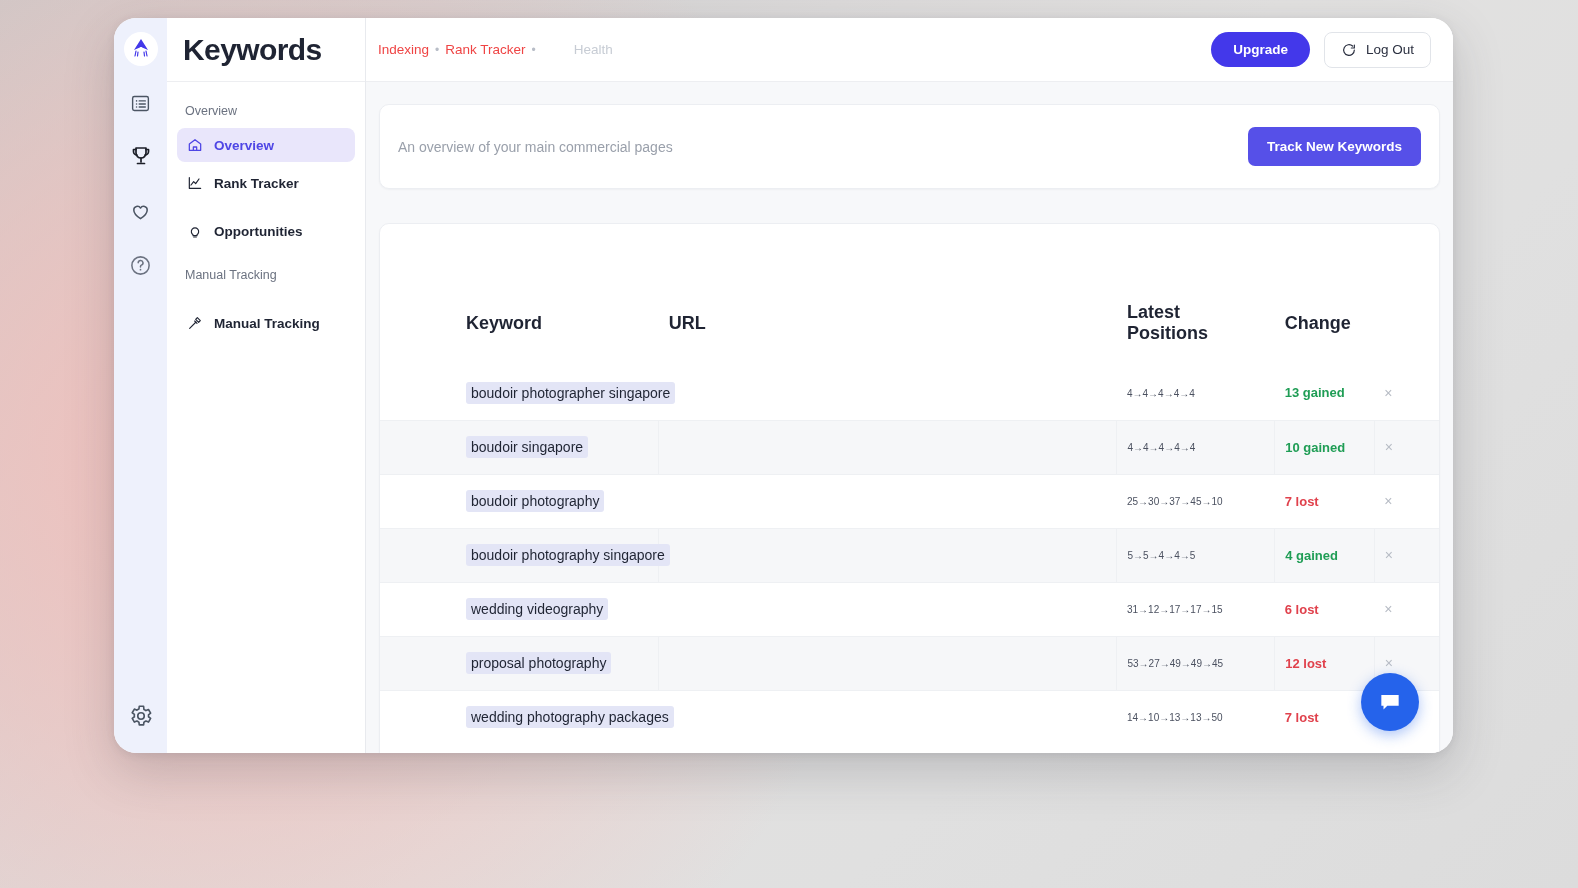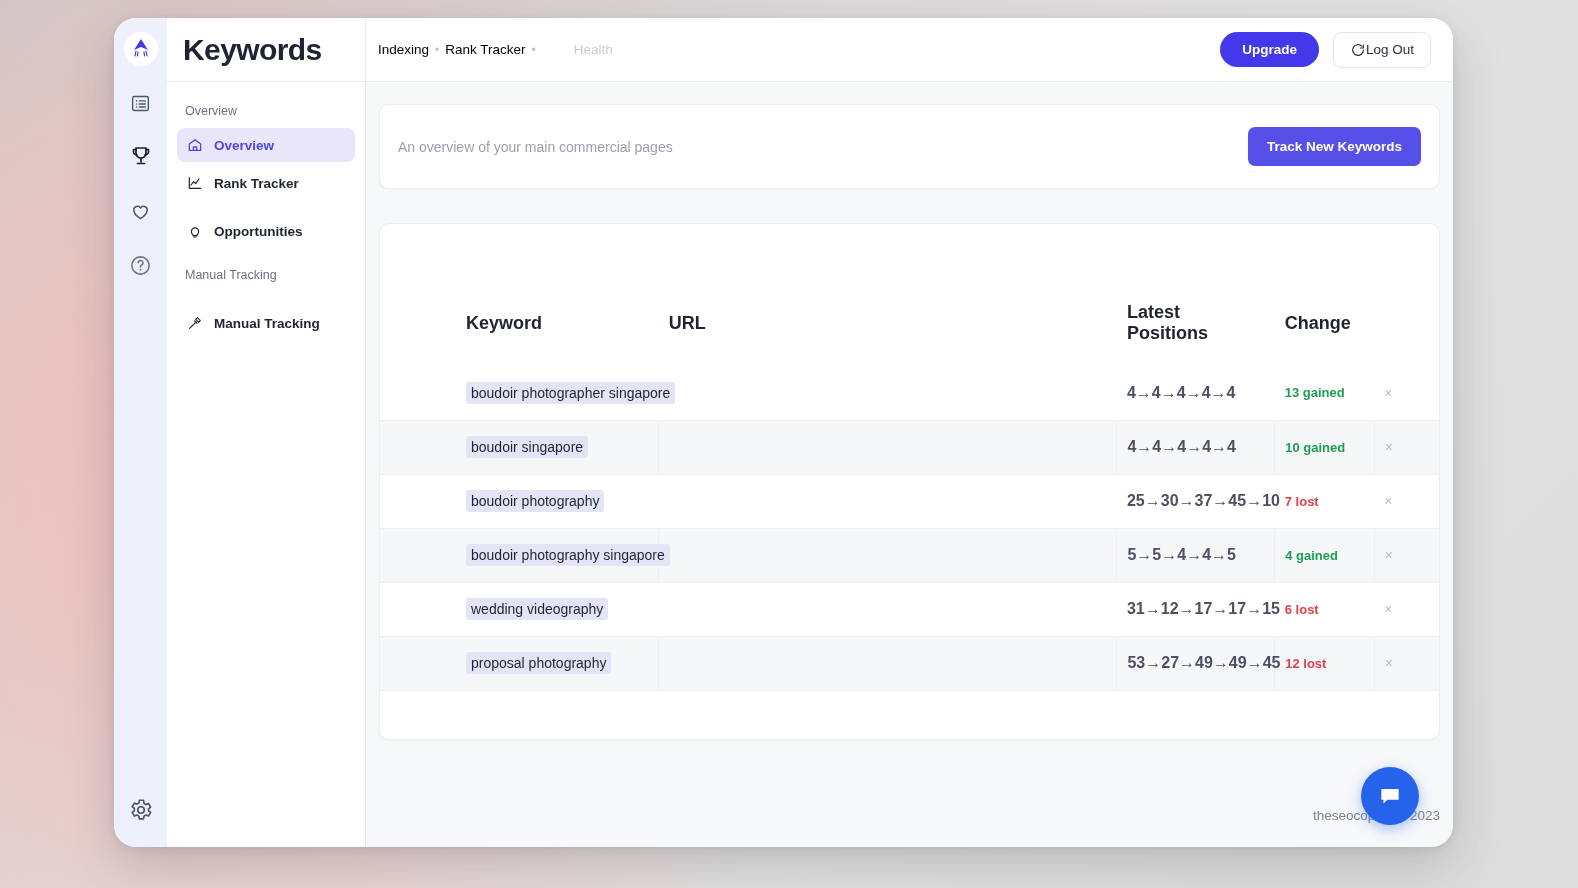--- a/index.html
+++ b/index.html
@@ -16,21 +16,21 @@
       radial-gradient(circle at 14% 52%, rgba(242,190,186,0.95) 0%, rgba(242,190,186,0.55) 22%, rgba(230,225,225,0.0) 46%),
       linear-gradient(135deg, #c9c9c9 0%, #d3d2d2 18%, #dcdada 34%, #e2e1e0 52%, #e0e0e0 70%, #dcdcdc 100%);
   }
 
   
   .app-window {
     position: absolute;
     left: 114px;
     top: 18px;
     width: 1339px;
-    height: 829px;
+    height: 735px;
     border-radius: 22px;
     background: #ffffff;
     box-shadow: 0 18px 50px rgba(60,60,70,0.22), 0 2px 8px rgba(60,60,70,0.10);
     display: flex;
     overflow: hidden;
   }
 
   
   .icon-rail {
     width: 53px;
@@ -130,21 +130,21 @@
     align-items: center;
     padding: 0 22px 0 12px;
   }
   .breadcrumb {
     font-size: 13.5px;
     color: #8a909c;
     display: flex;
     align-items: center;
     gap: 6px;
   }
-  .crumb { color: #000000; cursor: pointer; }
+  .crumb { color: #ef4444; cursor: pointer; }
   .crumb.dim { color: #c7ccd4; margin-left: 32px; }
   .crumb-sep { color: #b8bdc7; font-size: 12px; }
   .topbar-spacer { flex: 1 1 auto; }
   .btn-upgrade {
     background: #4338ea;
     color: #ffffff;
     font-size: 13.5px;
     font-weight: 700;
     border: none;
     border-radius: 20px;
@@ -156,20 +156,21 @@
   .btn-logout {
     background: #ffffff;
     border: 1px solid #e1e4e9;
     border-radius: 8px;
     padding: 9px 16px;
     font-size: 13.5px;
     color: #2b3040;
     cursor: pointer;
     display: flex;
     align-items: center;
+    gap: 9px;
     font-family: inherit;
   }
 
   .content {
     flex: 1 1 auto;
     padding: 22px 13px 0 13px;
     overflow: hidden;
     display: flex;
     flex-direction: column;
   }
@@ -244,21 +245,21 @@
 
   .kw-pill {
     display: inline-block;
     background: #e3e5f6;
     color: #1f2433;
     font-size: 14px;
     padding: 3px 5px;
     border-radius: 3px;
     white-space: nowrap;
   }
-  .positions { font-size: 16px; color: #4b5160; white-space: nowrap; font-weight: bold; }
+  .positions { font-size: 10px; color: #4b5160; white-space: nowrap; }
   .change { font-size: 13px; font-weight: 700; }
   .change.gained { color: #1f9d55; }
   .change.lost { color: #e0414c; }
   .remove-x {
     color: #b6bbc4;
     font-size: 14px;
     cursor: pointer;
     user-select: none;
   }
 
@@ -472,20 +473,27 @@
                 <td class="col-change"><span class="change lost">6 lost</span></td>
                 <td class="col-remove"><span class="remove-x">×</span></td>
               </tr>
               <tr class="row-alt">
                 <td class="col-keyword"><span class="kw-pill">proposal photography</span></td>
                 <td class="col-url"></td>
                 <td class="col-positions"><span class="positions">53→27→49→49→45</span></td>
                 <td class="col-change"><span class="change lost">12 lost</span></td>
                 <td class="col-remove"><span class="remove-x">×</span></td>
               </tr>
+              <tr>
+                <td class="col-keyword"><span class="kw-pill">wedding photography packages</span></td>
+                <td class="col-url"></td>
+                <td class="col-positions"><span class="positions">14→10→13→13→50</span></td>
+                <td class="col-change"><span class="change lost">7 lost</span></td>
+                <td class="col-remove"><span class="remove-x">×</span></td>
+              </tr>
             </tbody>
         </table>
       </div>
 
       <div class="footer">
         <div class="footer-text">theseocopilot © 2023</div>
       </div>
 
     </div>
   </div>

